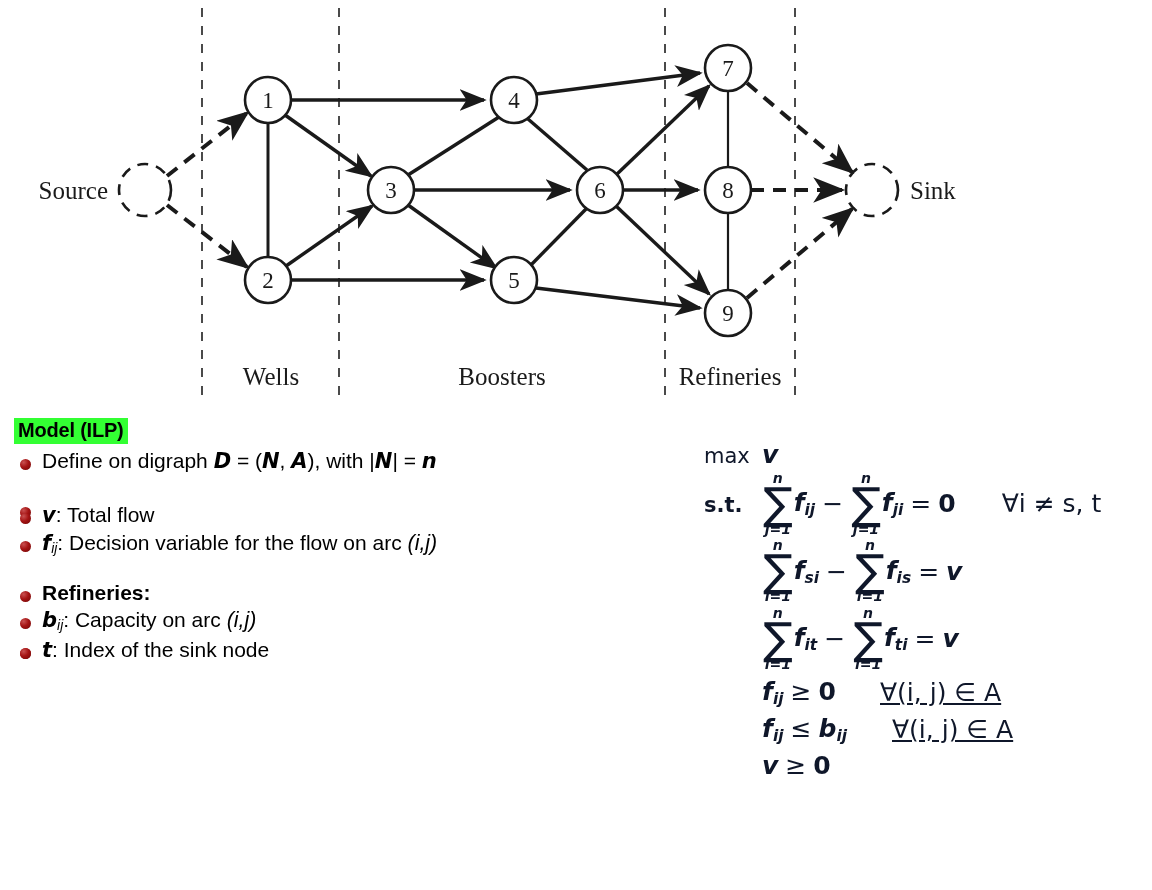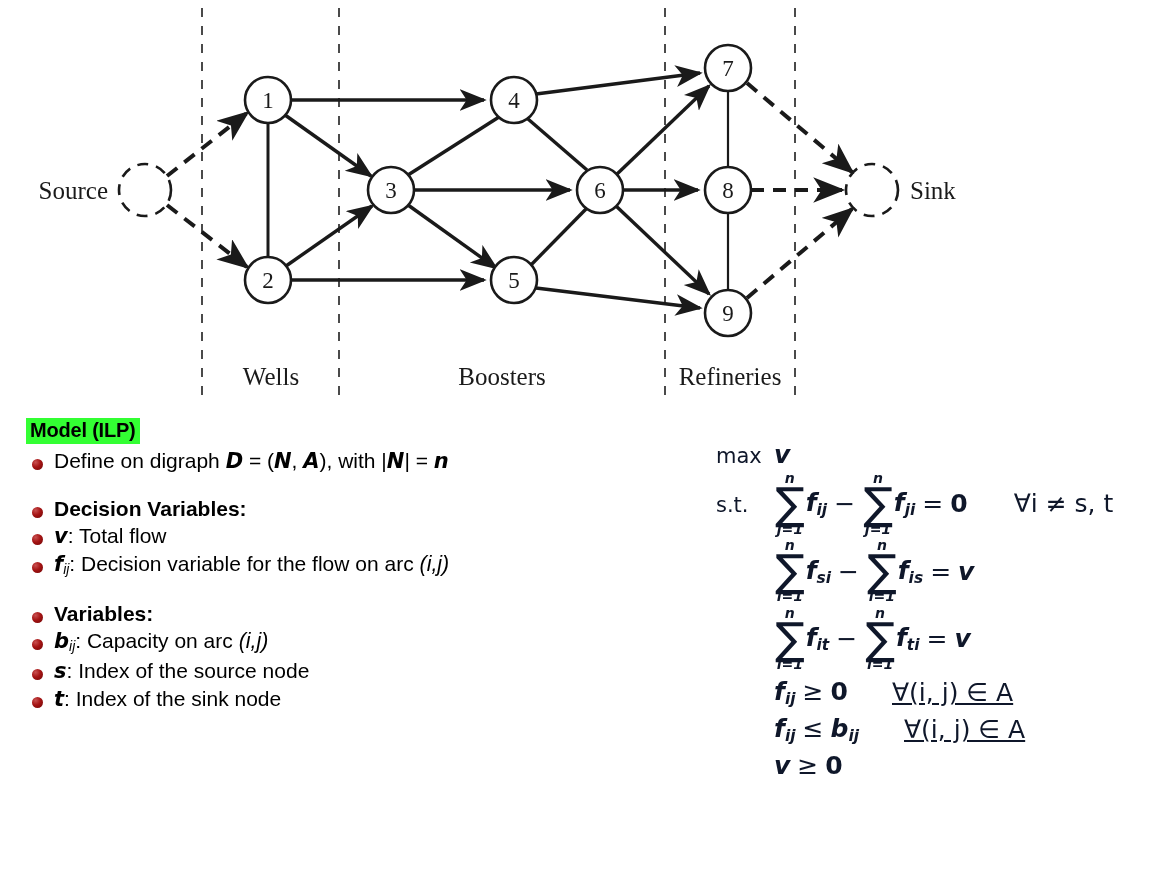--- a/index.html
+++ b/index.html
@@ -36,21 +36,21 @@
   }
   .zone-label {
     font-family: "Liberation Serif", serif;
     font-size: 25px;
     fill: #1a1a1a;
   }
 
   
   #content {
     position: absolute;
-    left: 16px; top: 410px;
+    left: 4px; top: 410px;
     width: 983px; height: 480px;
   }
   #left-col {
     position: absolute;
     left: 10px; top: 8px;
     width: 660px;
   }
   .section-heading {
     display: inline-block;
     font-size: 20px;
@@ -114,21 +114,21 @@
     display: flex;
     align-items: flex-start;
     margin-bottom: 2px;
   }
   .kw {
     font-size: 21px;
     width: 58px;
     flex: 0 0 58px;
     padding-top: 4px;
   }
-  .kw.st { padding-top: 22px; }
+  .kw.st { padding-top: 22px; font-weight: bold; }
   .expr {
     font-size: 25px;
     font-style: italic;
     font-weight: 600;
     letter-spacing: 0.3px;
   }
 
   
   .sum {
     display: inline-flex;
@@ -300,44 +300,42 @@
     <ul class="bullets">
       <li>
         <span class="bullet-dot"></span>
         <span>Define on digraph <span class="mi">D</span> = (<span class="mi">N</span>, <span class="mi">A</span>), with |<span class="mi">N</span>| = <span class="mi">n</span></span>
       </li>
 
       <li class="spacer"></li>
 
       <li>
         <span class="bullet-dot"></span>
-        <span class="b">Decision Variables:</span>
       </li>
       <li>
         <span class="bullet-dot"></span>
         <span><span class="mi">v</span>: Total flow</span>
       </li>
       <li>
         <span class="bullet-dot"></span>
         <span><span class="mi">f</span><span class="sub">ij</span>: Decision variable for the flow on arc <span class="paren">(<span class="mi-serif">i</span>,<span class="mi-serif">j</span>)</span></span>
       </li>
 
       <li class="spacer"></li>
 
       <li>
         <span class="bullet-dot"></span>
-        <span class="b">Variables:</span>
+        <span class="b">Refineries:</span>
       </li>
       <li>
         <span class="bullet-dot"></span>
         <span><span class="mi">b</span><span class="sub">ij</span>: Capacity on arc <span class="paren">(<span class="mi-serif">i</span>,<span class="mi-serif">j</span>)</span></span>
       </li>
       <li>
         <span class="bullet-dot"></span>
-        <span><span class="mi">s</span>: Index of the source node</span>
       </li>
       <li>
         <span class="bullet-dot"></span>
         <span><span class="mi">t</span>: Index of the sink node</span>
       </li>
     </ul>
   </div>
 
   <div id="math-col">
 

